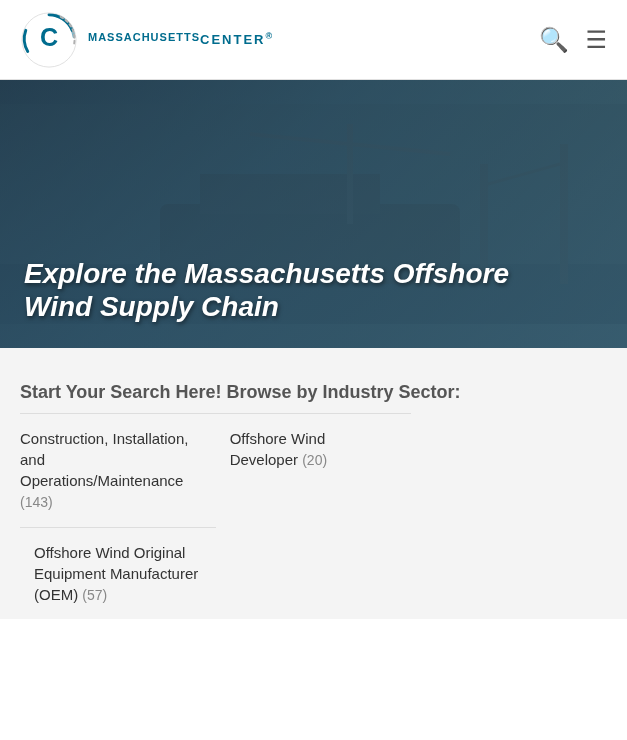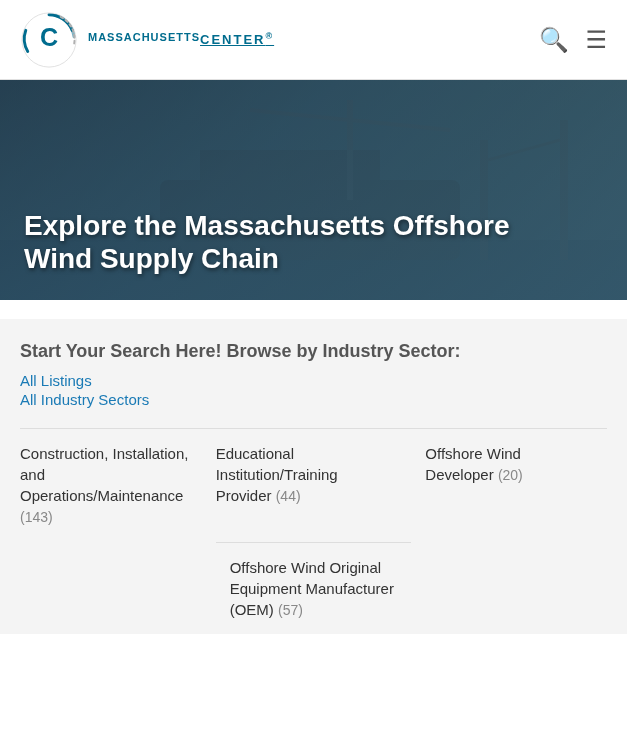--- a/index.html
+++ b/index.html
@@ -40,47 +40,47 @@
       font-size: 16px;
       font-weight: 900;
       color: #006c8e;
       letter-spacing: 0.5px;
     }
     .logo-text .center {
       font-size: 13px;
       font-weight: bold;
       color: #006c8e;
       letter-spacing: 2px;
-      text-decoration: underline;
     }
     .logo-text .registered {
       font-size: 9px;
       vertical-align: super;
     }
     .header-icons {
       display: flex;
       align-items: center;
       gap: 16px;
     }
     .header-icon {
       font-size: 24px;
       color: #555;
       cursor: pointer;
     }
 
     
     .hero {
       position: relative;
       width: 100%;
-      height: 220px;
+      height: 268px;
       background: linear-gradient(135deg, #2a4a5e 0%, #3d6b80 40%, #4a7a8a 70%, #5a8e9e 100%);
       overflow: hidden;
       display: flex;
       align-items: flex-end;
       padding: 24px 24px;
+      font-style: italic;
     }
     .hero-bg {
       position: absolute;
       top: 0; left: 0; right: 0; bottom: 0;
       background:
         linear-gradient(180deg, rgba(30,50,65,0.5) 0%, rgba(40,70,90,0.7) 100%);
       z-index: 1;
     }
     .hero-title {
       position: relative;
@@ -89,22 +89,21 @@
       font-size: 28px;
       font-weight: 900;
       line-height: 1.2;
       text-shadow: 1px 2px 4px rgba(0,0,0,0.5);
       max-width: 520px;
     }
 
     
     .content {
       background: #f4f4f4;
-      padding: 20px 20px 0 20px;
-      margin-top: 19px;
+      padding: 32px 20px 0 20px;
     }
     .browse-title {
       font-size: 18px;
       font-weight: bold;
       color: #555;
       margin-bottom: 8px;
       line-height: 1.4;
     }
     .browse-links {
       display: flex;
@@ -213,36 +212,29 @@
 
     <rect x="480" y="60" width="8" height="120" fill="#444"></rect>
     <rect x="560" y="40" width="8" height="140" fill="#444"></rect>
     <line x1="488" y1="80" x2="560" y2="60" stroke="#444" stroke-width="3"></line>
   </svg>
   <h1 class="hero-title">Explore the Massachusetts Offshore Wind Supply Chain</h1>
 </section>
 
 <main class="content">
   <p class="browse-title">Start Your Search Here! Browse by Industry Sector:</p>
-  <div class="browse-links">
-    <a class="browse-link">All Listings</a>
-    <a class="browse-link">All Industry Sectors</a>
-  </div>
 
   <div class="sectors-container">
     <div class="sectors-grid">
 
       <div class="sector-item">
         Construction, Installation, and Operations/Maintenance <span class="count">(143)</span>
       </div>
 
 
-      <div class="sector-item">
-        Educational Institution/Training Provider <span class="count">(44)</span>
-      </div>
 
       <div class="sector-item right">
         Offshore Wind Developer <span class="count">(20)</span>
       </div>
 
       <div class="sector-item" style="border-top:1px solid #ddd; visibility:hidden;">
         &nbsp;
       </div>
 
       <div class="sector-item right">

